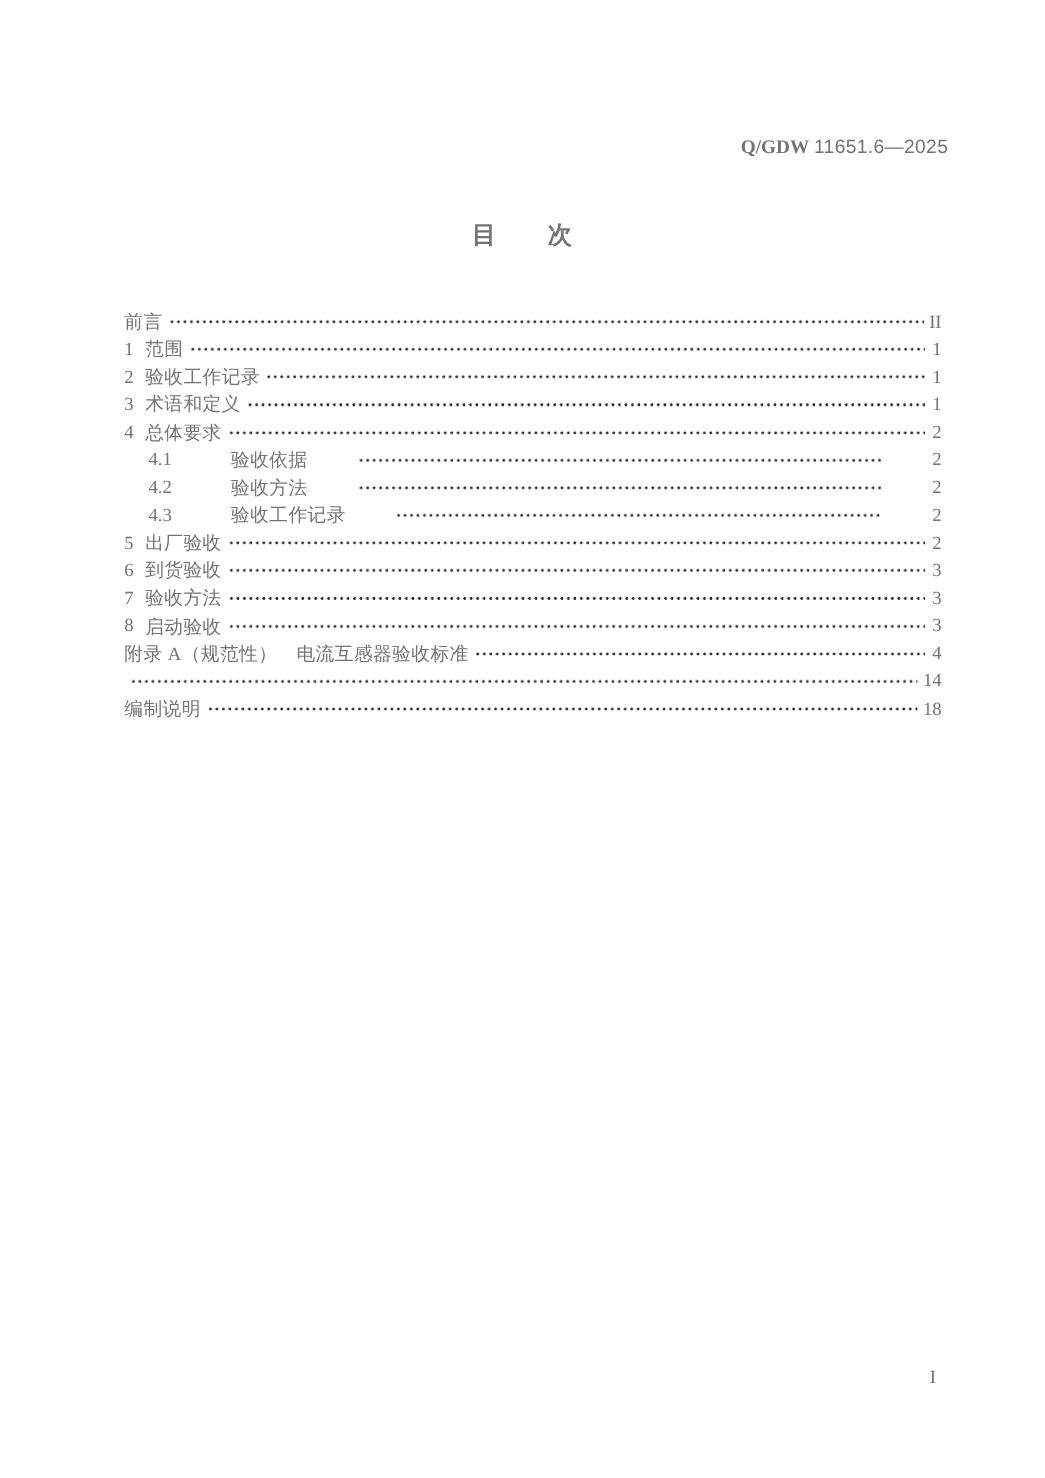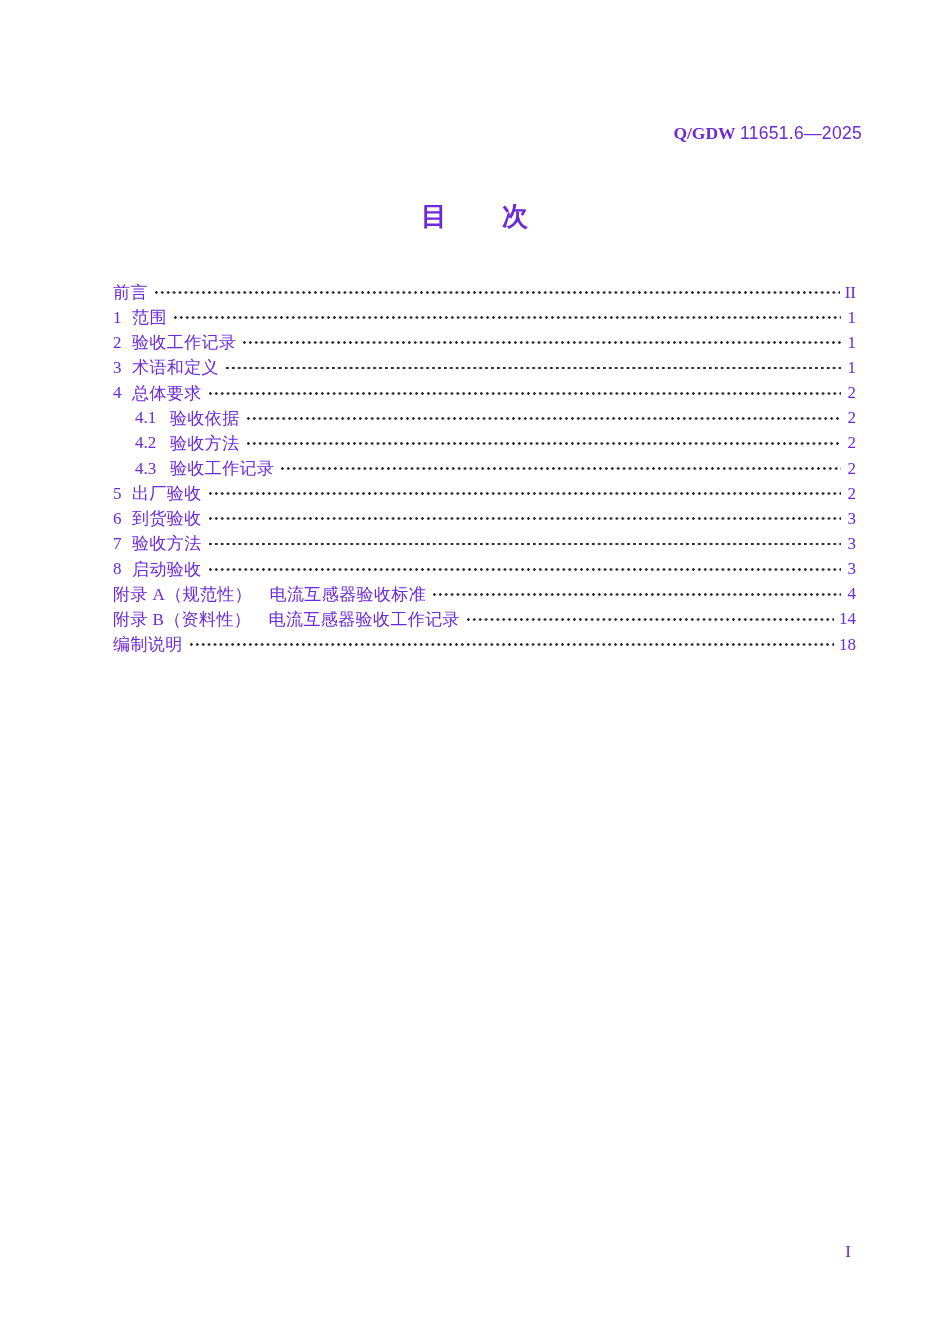--- a/index.html
+++ b/index.html
@@ -2,21 +2,21 @@
 <html><head>
 <meta charset="utf-8">
 <style>
   html, body { margin: 0; padding: 0; background: #ffffff; }
   .page {
     position: relative;
     width: 950px;
     height: 1344px;
     background: #ffffff;
     font-family: "Liberation Serif", "DejaVu Serif", serif;
-    color: #6d28d9;
+    color: #737373;
     overflow: hidden;
   }
   .doc-header {
     position: absolute;
     top: 123px;
     right: 88px;
     font-size: 17.5px;
     line-height: 21px;
     white-space: nowrap;
   }
@@ -28,40 +28,40 @@
     font-family: "Liberation Sans", "DejaVu Sans", sans-serif;
     font-weight: 400;
     letter-spacing: 0.3px;
   }
   .doc-title {
     position: absolute;
     top: 199px;
     left: 0;
     width: 100%;
     text-align: center;
-    font-size: 26px;
+    font-size: 22px;
     font-weight: bold;
     font-family: "Liberation Sans", "DejaVu Sans", sans-serif;
     letter-spacing: 1px;
     white-space: pre;
   }
   .toc {
     position: absolute;
     top: 280px;
     left: 113px;
     right: 94px;
   }
   .toc-row {
     display: flex;
     align-items: center;
     height: 25.15px;
     font-size: 17px;
     white-space: nowrap;
   }
-  .toc-row.level-1 { padding-left: 22px; }
+  .toc-row.level-1 { padding-left: 22px; gap: 40px; }
   .toc-row .num {
     display: inline-block;
     width: 19px;
     flex: 0 0 auto;
   }
   .toc-row.level-1 .num { width: 35px; }
   .toc-row .num:empty { display: none; }
   .toc-row .label { flex: 0 0 auto; letter-spacing: 0.4px; }
   .toc-row .leader {
     flex: 1 1 auto;
@@ -171,21 +171,20 @@
         <span class="pagenum">3</span>
       </div>
       <div class="toc-row level-0">
 
         <span class="label">附录 A（规范性）　电流互感器验收标准</span>
         <span class="leader"></span>
         <span class="pagenum">4</span>
       </div>
       <div class="toc-row level-0">
 
-        <span class="label">附录 B（资料性）　电流互感器验收工作记录</span>
         <span class="leader"></span>
         <span class="pagenum">14</span>
       </div>
       <div class="toc-row level-0">
 
         <span class="label">编制说明</span>
         <span class="leader"></span>
         <span class="pagenum">18</span>
       </div>
     </div>

